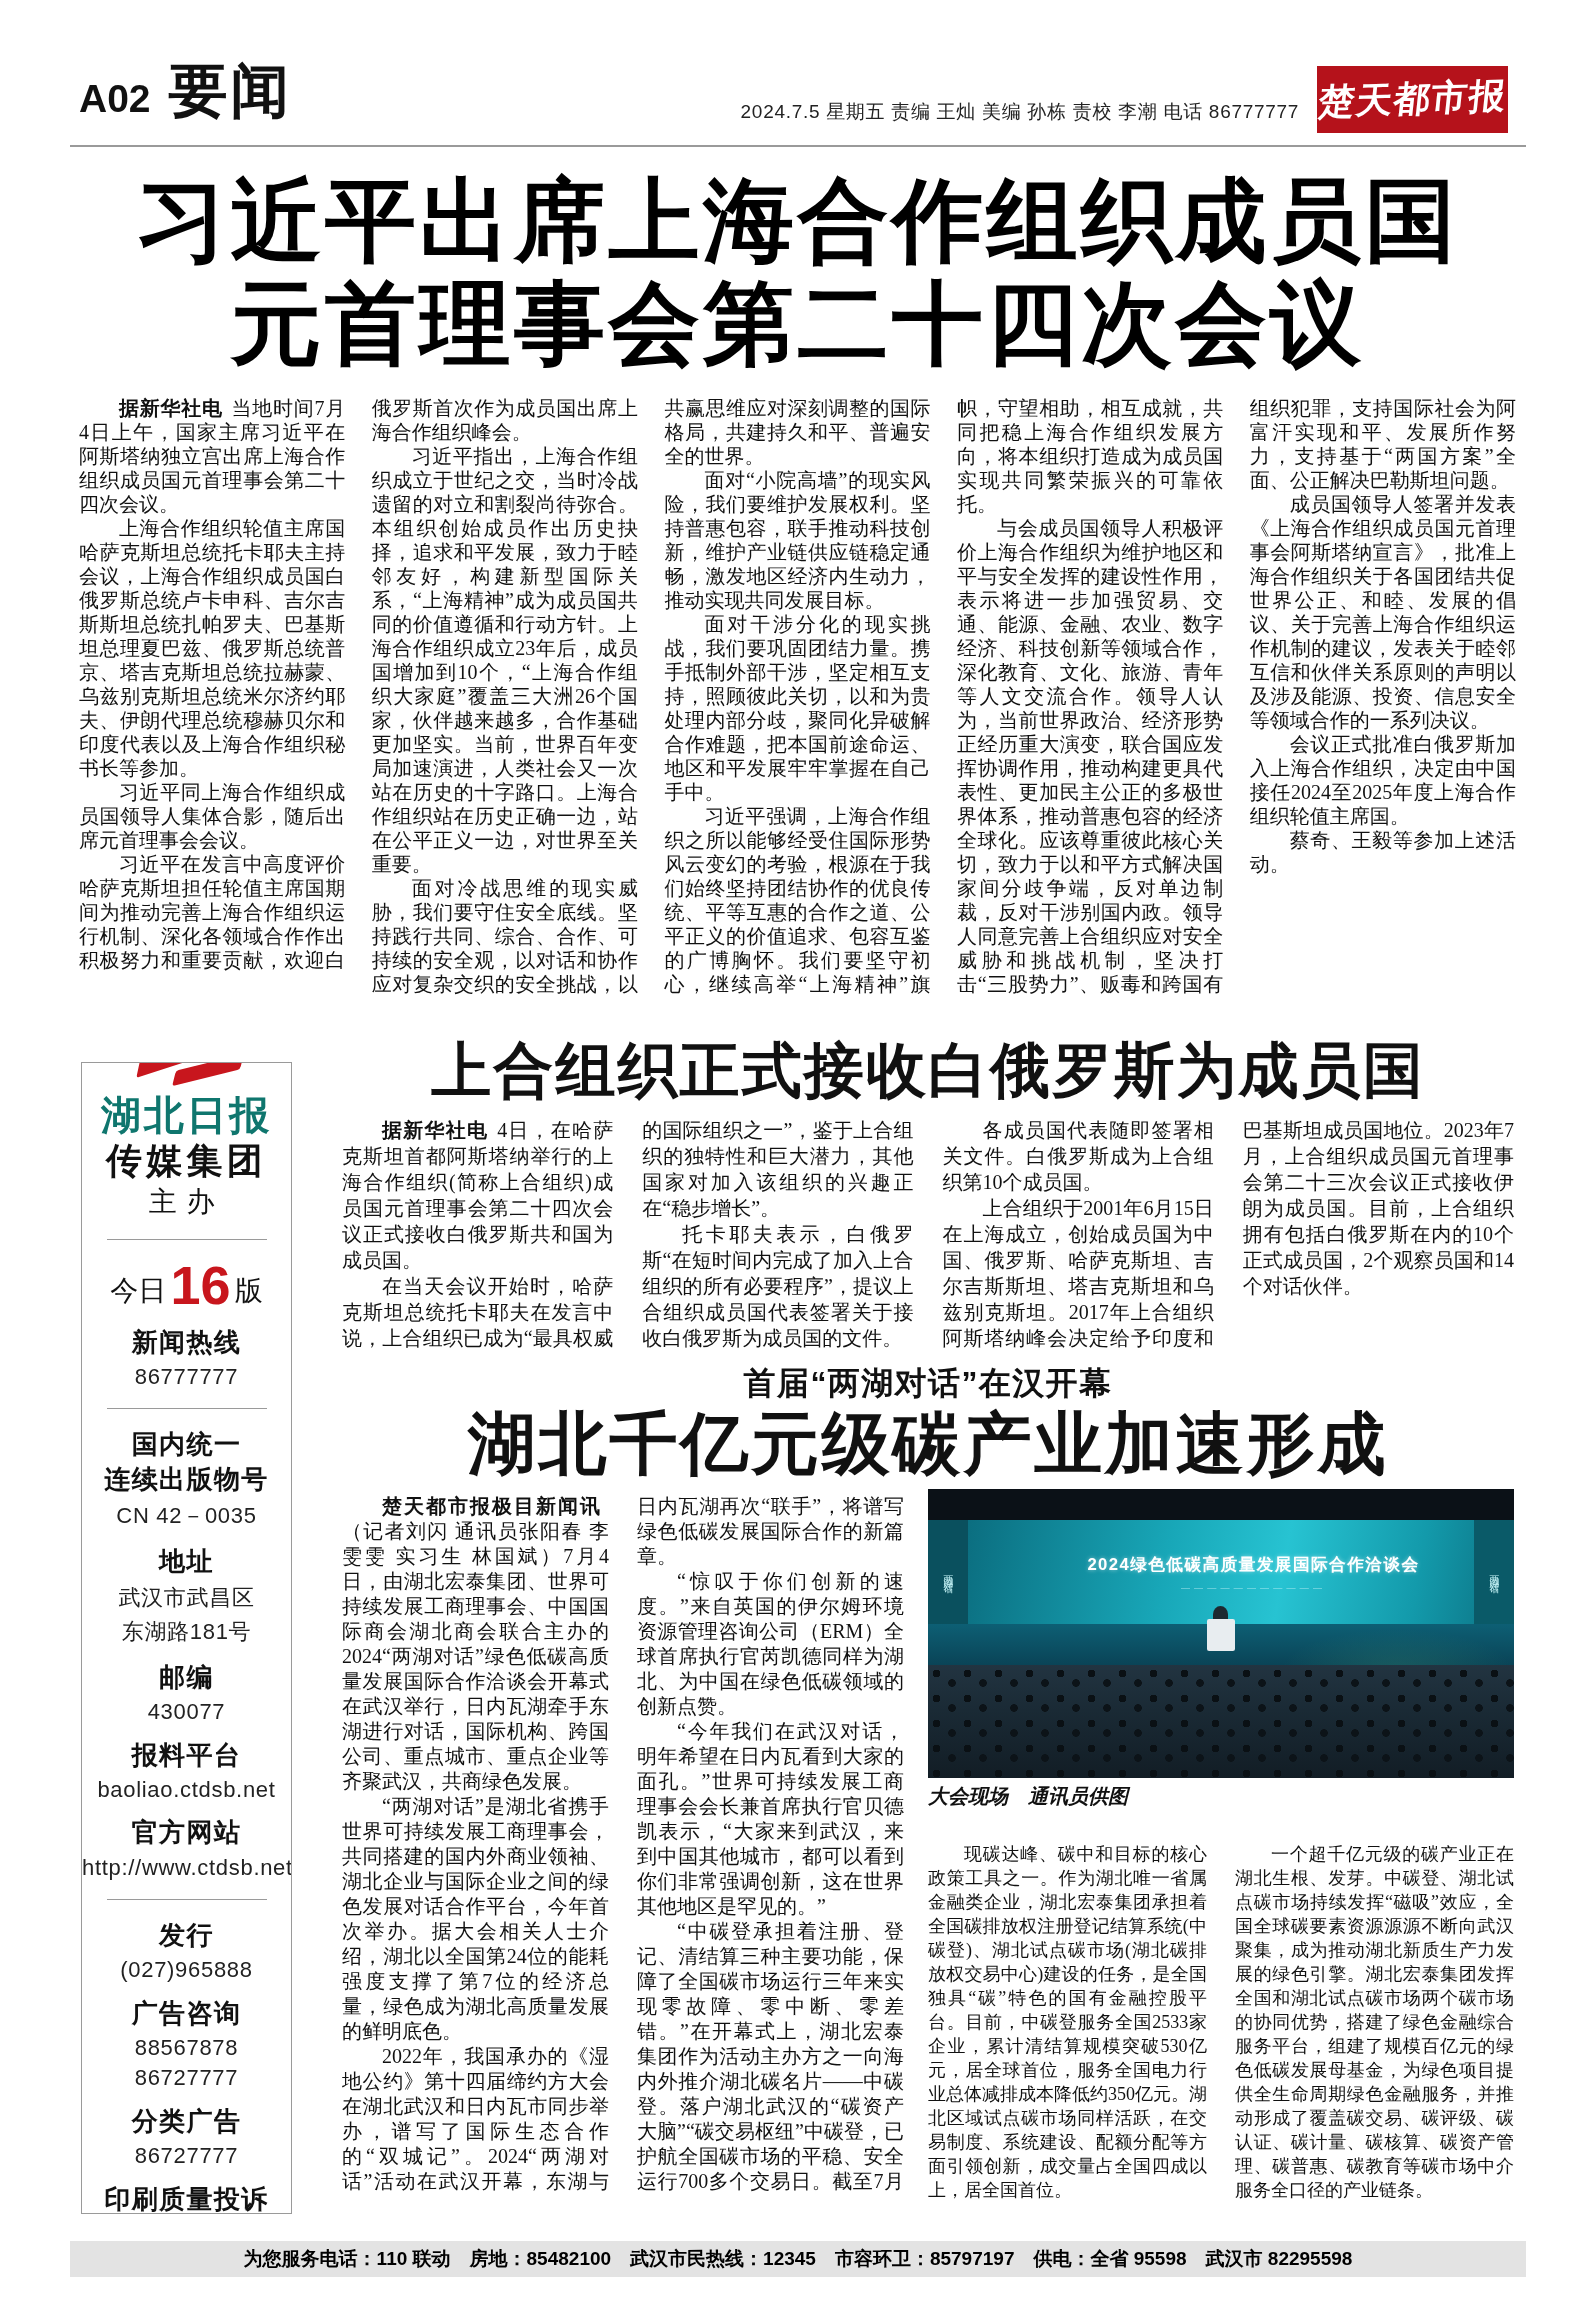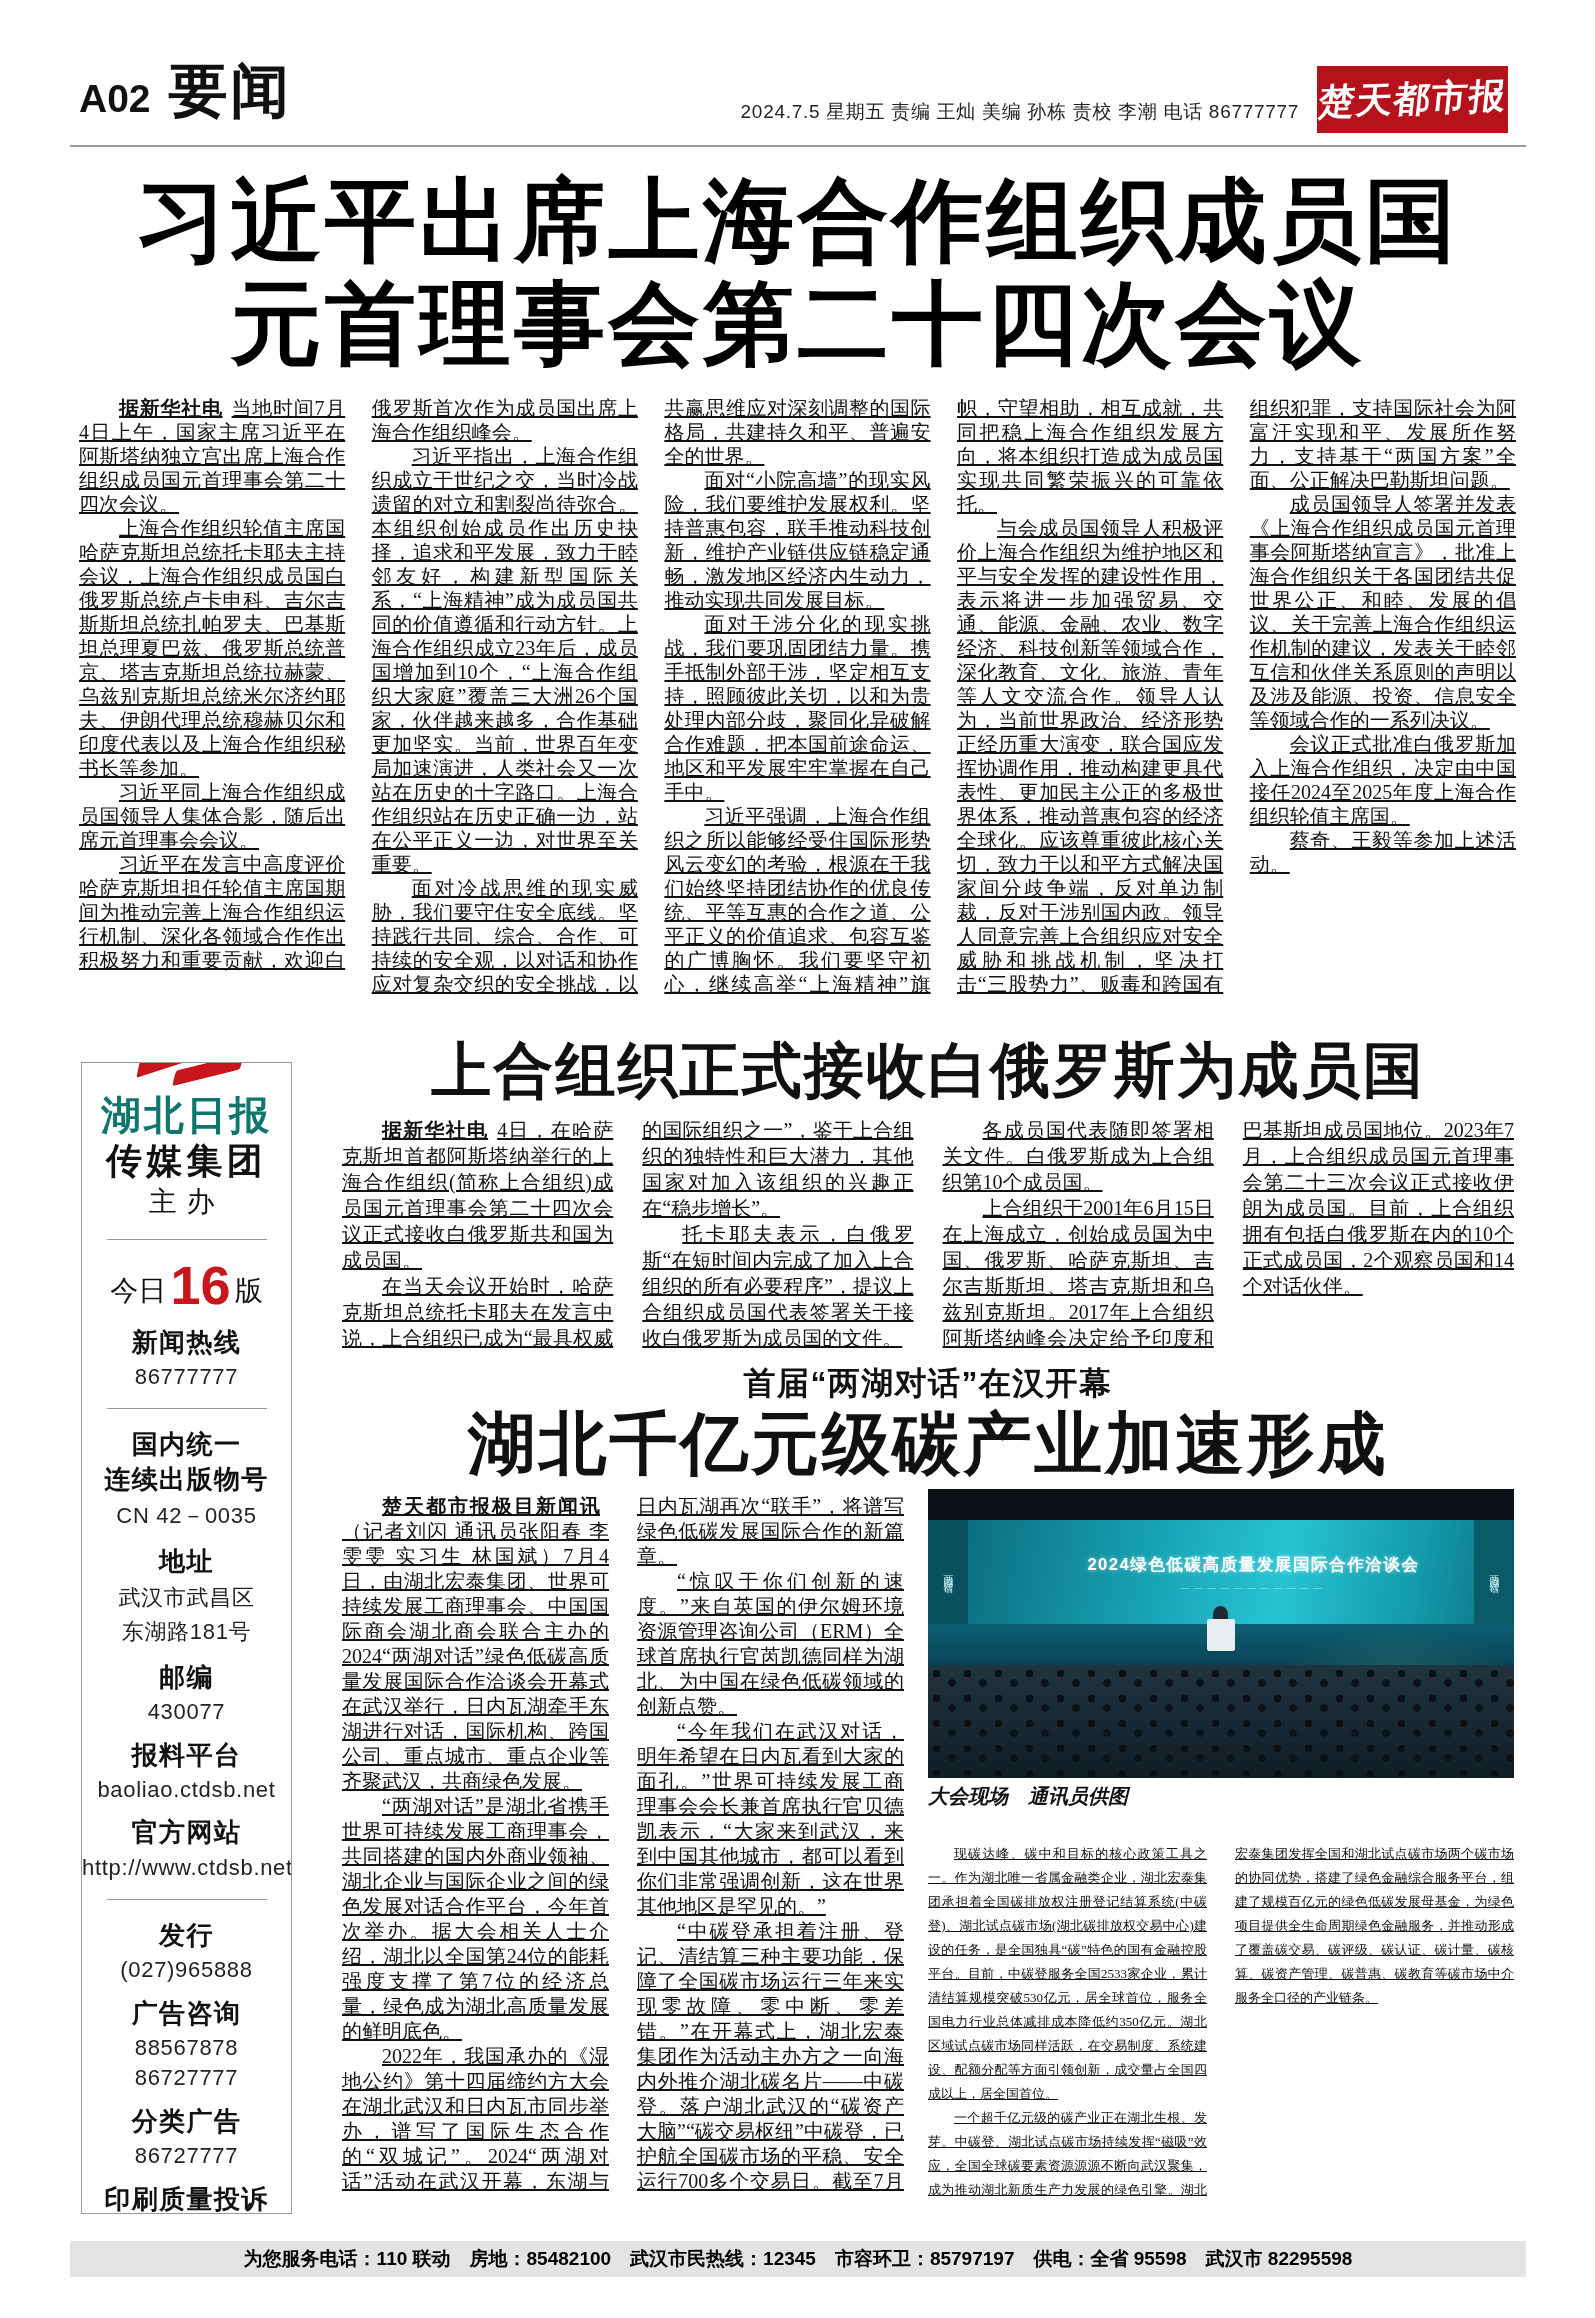--- a/index.html
+++ b/index.html
@@ -13,36 +13,36 @@
         font-size:19px;color:#222;letter-spacing:0.7px;}
   .masthead{position:absolute;left:1317px;top:66px;width:191px;height:67px;background:#b5121b;
         display:flex;align-items:center;justify-content:center;}
   .masthead span{color:#fff;font-size:36px;font-weight:700;font-family:"Liberation Serif",serif;
         transform:skewX(-8deg) rotate(-2deg);letter-spacing:1.4px;}
   .hdr-rule{position:absolute;left:70px;top:145px;width:1456px;height:2.1px;background:#9a9a9a;}
   
   .h1block{position:absolute;left:0;top:169px;width:1595px;text-align:center;
         font-family:"Liberation Sans",sans-serif;font-weight:900;color:#000;}
   .h1block .l{font-size:91px;line-height:103px;letter-spacing:3.5px;}
-  .art-body{text-align:justify;font-size:20px;line-height:24px;column-fill:auto;overflow:hidden;text-decoration:underline;}
+  .art-body{text-align:justify;font-size:20px;line-height:24px;column-fill:auto;overflow:hidden;}
   #article1{position:absolute;left:79px;top:396px;width:1437px;height:608px;column-count:5;column-gap:26.5px;}
   .para{margin:0;text-indent:2em;}
   .lead-p{margin:0;text-indent:2em;}
   .lead{font-family:"Liberation Sans",sans-serif;font-weight:700;margin-right:.45em;}
   
   .h2block{position:absolute;left:342px;top:1031px;width:1172px;text-align:center;
         font-family:"Liberation Sans",sans-serif;font-weight:900;font-size:60px;letter-spacing:2.1px;}
   #article2{position:absolute;left:342px;top:1117px;width:1172px;height:237px;column-count:4;column-gap:29px;line-height:26px;}
   
   .kicker{position:absolute;left:342px;top:1362px;width:1172px;text-align:center;
         font-family:"Liberation Sans",sans-serif;font-weight:700;font-size:32px;letter-spacing:1.4px;}
   .h3block{position:absolute;left:342px;top:1399px;width:1172px;text-align:center;
         font-family:"Liberation Sans",sans-serif;font-weight:900;font-size:68px;letter-spacing:2.8px;}
   #article3-left{position:absolute;left:342px;top:1494px;width:562px;height:722px;column-count:2;column-gap:28px;font-size:20px;line-height:25px;}
-  #article3-right{position:absolute;left:928px;top:1842px;width:586px;height:377px;column-count:2;column-gap:28px;font-size:13px;line-height:24px;}
+  #article3-right{position:absolute;left:928px;top:1842px;width:586px;height:377px;column-count:2;column-gap:28px;font-size:18px;line-height:24px;}
   
   .photo{position:absolute;left:928px;top:1489px;width:586px;height:289px;overflow:hidden;
         background:linear-gradient(#10181f 0%,#132028 30%,#15232c 55%,#101a21 100%);}
   .ph-ceiling{position:absolute;left:0;top:0;width:100%;height:31px;background:#0b1117;}
   .ph-screen{position:absolute;left:40px;top:31px;width:571px;height:105px;
         background:linear-gradient(100deg,#0b6e80 0%,#18a7b8 35%,#27c3d2 55%,#139aab 78%,#0a6678 100%);
         display:flex;flex-direction:column;align-items:center;justify-content:center;gap:5.6px;}
   .ph-screen .banner{color:#fff;font-family:"Liberation Sans",sans-serif;font-weight:700;font-size:16.7px;letter-spacing:1.4px;text-shadow:0 0 4.2px rgba(255,255,255,.5);}
   .ph-screen .sub{color:#d8f6fa;font-size:9px;letter-spacing:4.2px;opacity:.8;}
   .ph-wing{position:absolute;top:31px;width:40px;height:105px;background:#0a505e;color:#bfeef2;

